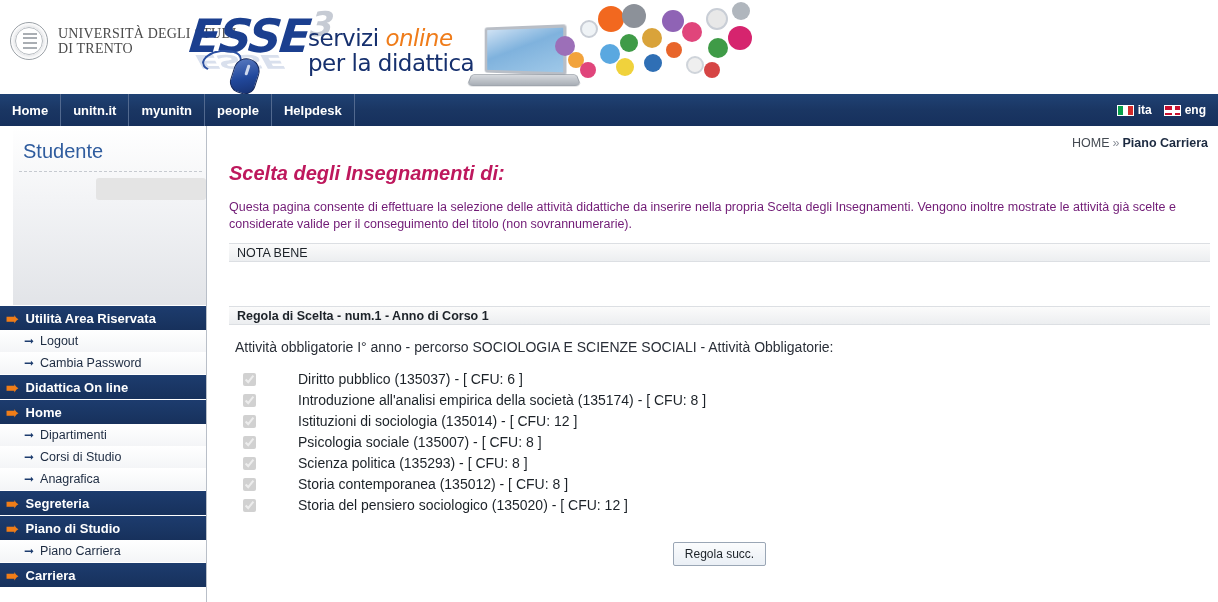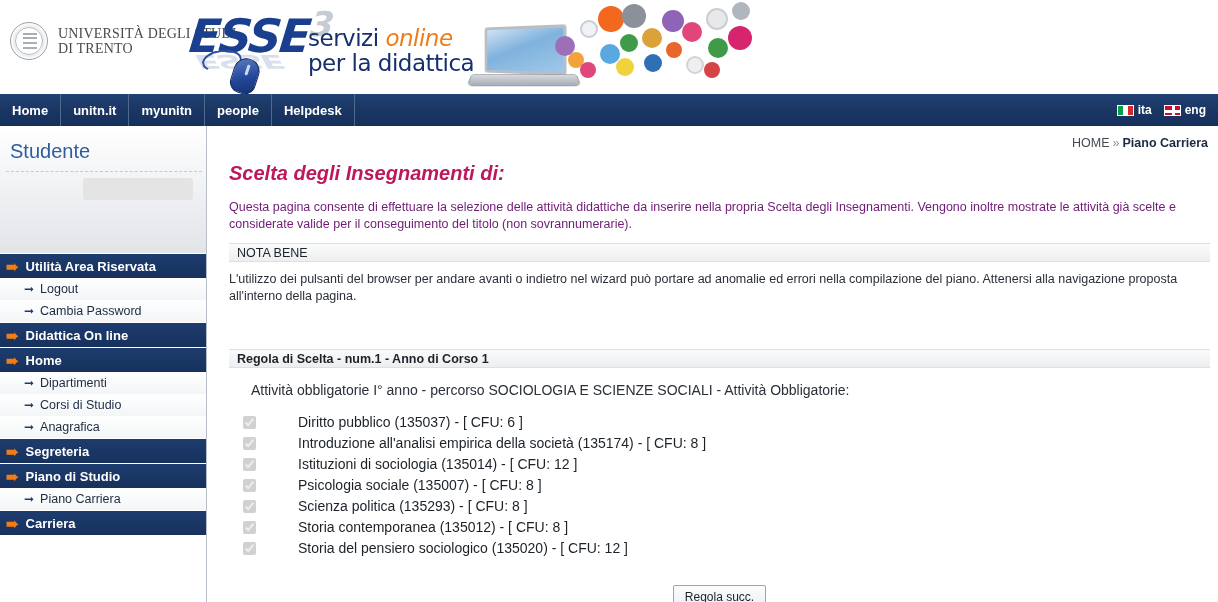--- a/index.html
+++ b/index.html
@@ -201,22 +201,23 @@
   .page { display: flex; height: 476px; }
   .sidebar {
     width: 207px;
     flex: 0 0 207px;
     background: #ffffff;
     border-right: 1px solid #b9bfc8;
   }
   .sidebar-top {
     background: linear-gradient(to bottom, #ffffff 0%, #f3f4f6 40%, #e2e4e8 100%);
     padding: 14px 0 16px 0;
-    height: 127px;
+    height: 179px;
     position: relative;
+    margin-left: 13px;
   }
   .studente-title {
     font-size: 20px;
     color: #2f5c9e;
     padding-left: 10px;
     padding-bottom: 8px;
     font-family: "Liberation Sans", sans-serif;
   }
   .dashed-rule {
     border-top: 1px dashed #c6cad0;
@@ -309,21 +310,21 @@
   .note-text {
     font-size: 12.5px;
     color: #2a2f38;
     line-height: 17px;
     margin: 9px 0 9px 0;
     max-width: 980px;
   }
   .rule-sub {
     font-size: 14px;
     color: #2a2f38;
-    margin: 14px 0 14px 22px;
+    margin: 14px 0 14px 6px;
   }
   .course-list {
     list-style: none;
     margin: 0 0 0 14px;
     padding: 0;
   }
   .course-item {
     display: flex;
     align-items: center;
     font-size: 14px;
@@ -497,21 +498,20 @@
       <span class="home">HOME</span><span class="sep">»</span><span class="cur">Piano Carriera</span>
     </div>
 
     <div class="inner">
       <div class="page-title">Scelta degli Insegnamenti di:</div>
 
       <div class="intro">Questa pagina consente di effettuare la selezione delle attività didattiche da inserire nella propria Scelta degli Insegnamenti. Vengono inoltre mostrate le attività già scelte e considerate valide per il conseguimento del titolo (non sovrannumerarie).</div>
 
       <div class="bar">NOTA BENE</div>
 
-      <div class="note-text">L'utilizzo dei pulsanti del browser per andare avanti o indietro nel wizard può portare ad anomalie ed errori nella compilazione del piano. Attenersi alla navigazione proposta all'interno della pagina.</div>
 
       <div class="bar bold">Regola di Scelta - num.1 - Anno di Corso 1</div>
 
       <div class="rule-sub">Attività obbligatorie I° anno - percorso SOCIOLOGIA E SCIENZE SOCIALI - Attività Obbligatorie:</div>
 
       <ul class="course-list">
         <li class="course-item">
           <input type="checkbox" checked="" disabled="" style="">
           <span>Diritto pubblico (135037) - [ CFU: 6 ]</span>
         </li>

